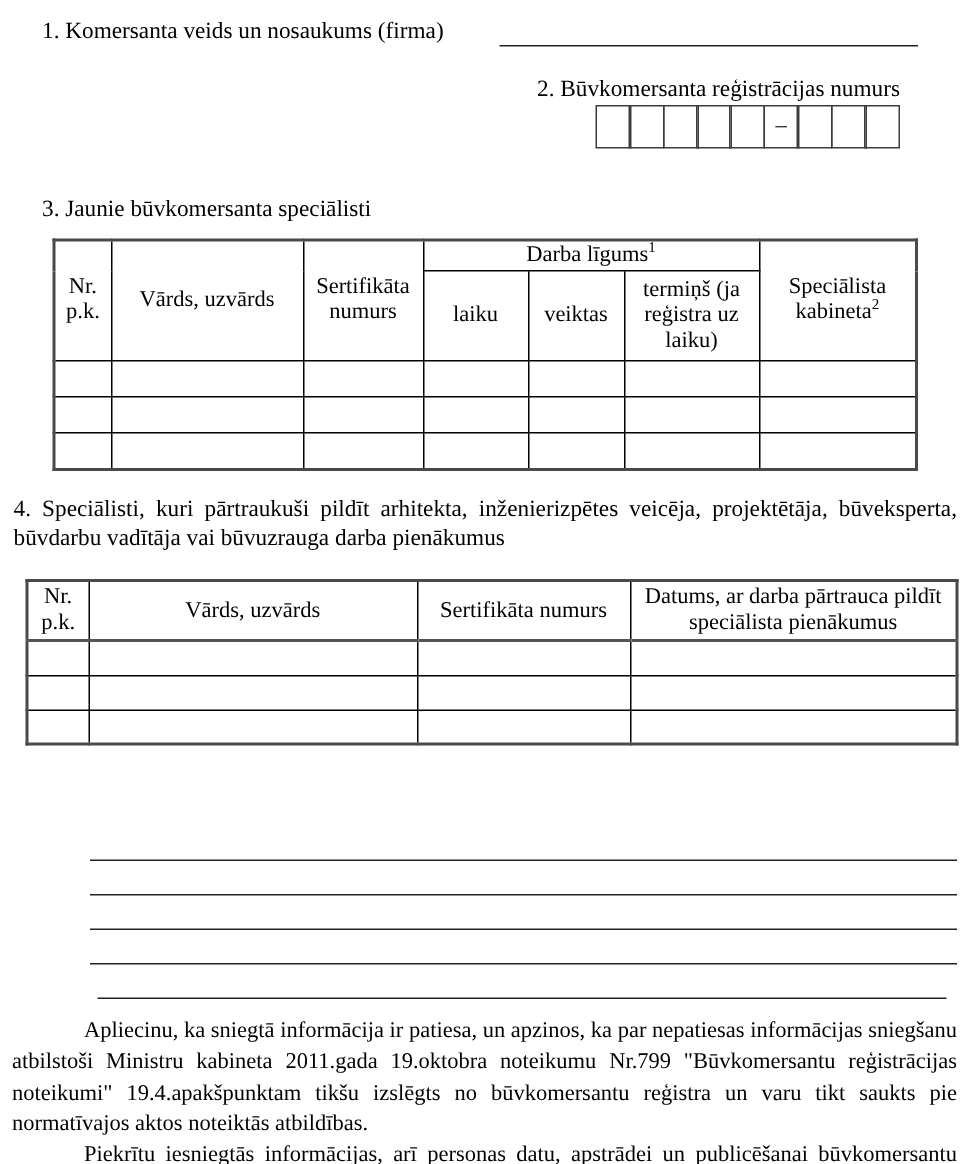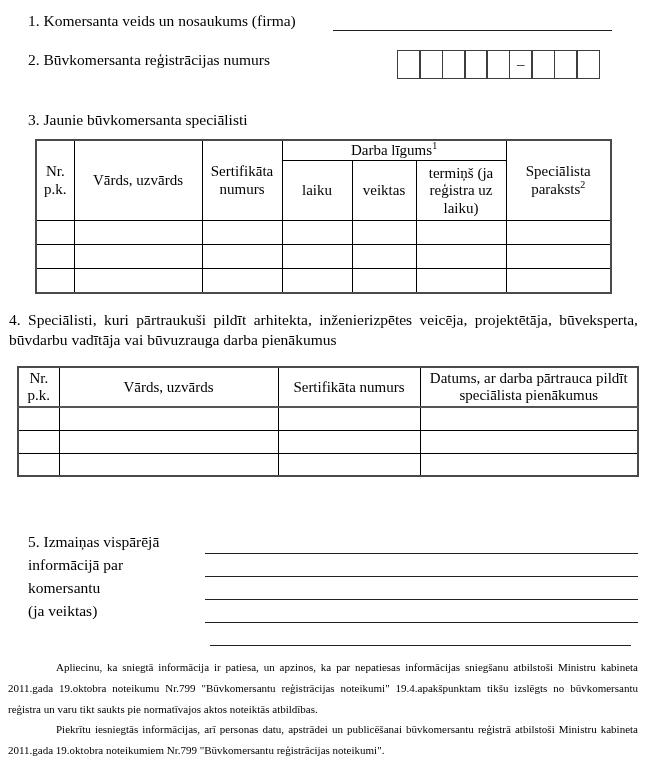--- a/index.html
+++ b/index.html
@@ -13,21 +13,21 @@
   .item-row { display: flex; align-items: flex-start; }
   .item-label { white-space: nowrap; }
 
   
   #item1 { margin: 10px 33px 0 28px; align-items: center; }
   .fill-line-single { flex: 1; margin-left: 37px; height: 21px;
     border-bottom: 1.6px solid #222; }
 
   
   #item2 { margin-top: 19px; margin-left: 28px; margin-right: 45px;
-    align-items: flex-start; }
+    align-items: flex-end; flex-direction: column; }
   .regboxes { margin-left: auto; display: flex; }
   .regbox { width: 24px; height: 29px; border: 1.6px solid #3d3d3d;
     margin-left: -1.6px; display: flex; align-items: center;
     justify-content: center; font-size: 15px; }
   .regbox:first-child { margin-left: 0; }
 
   
   #item3 { margin: 31px 0 0 28px; }
 
   
@@ -51,21 +51,21 @@
   
   #item5 { display: flex; margin: 53px 7px 0 28px; }
   .item5-label { width: 145px; line-height: 23px; }
   .item5-lines { flex: 1; margin-left: 32px; padding-top: 1px; }
   .rule-line { height: 23px; border-bottom: 1.6px solid #222; }
   .rule-line.last { margin-left: 5px; margin-right: 7px; }
 
   
   #declarations { margin: 11px 7px 0 8px; }
   #declarations p { text-align: justify; text-indent: 48px;
-    line-height: 20.6px; font-size: 11px; }
+    line-height: 20.6px; font-size: 15px; }
 </style>
 </head>
 <body>
 
 <div class="item-row" id="item1">
   <span class="item-label">1. Komersanta veids un nosaukums (firma)</span>
   <span class="fill-line-single"></span>
 </div>
 
 <div class="item-row" id="item2">
@@ -94,21 +94,21 @@
       <col style="width:64px">
       <col style="width:90px">
     <col style="width:105px">
   </colgroup>
   <thead>
     <tr class="group-row">
       <th rowspan="2">Nr. p.k.</th>
       <th rowspan="2">Vārds, uzvārds</th>
       <th rowspan="2">Sertifikāta numurs</th>
       <th colspan="3"><span>Darba līgums</span><sup>1</sup></th>
-      <th rowspan="2"><span>Speciālista paraksts</span><sup>2</sup></th>
+      <th rowspan="2"><span>Speciālista kabineta</span><sup>2</sup></th>
     </tr>
     <tr>
       <th>laiku</th>
       <th>veiktas</th>
       <th>termiņš (ja reģistra uz laiku)</th>
     </tr>
   </thead>
   <tbody>
     <tr>
       <td></td>
@@ -173,26 +173,20 @@
     <tr>
       <td></td>
         <td></td>
         <td></td>
         <td></td>
     </tr>
   </tbody>
 </table>
 
 <div id="item5">
-  <div class="item5-label">
-    <div>5. Izmaiņas vispārējā</div>
-    <div>informācijā par</div>
-    <div>komersantu</div>
-    <div>(ja veiktas)</div>
-  </div>
   <div class="item5-lines">
     <div class="rule-line"></div>
     <div class="rule-line"></div>
     <div class="rule-line"></div>
     <div class="rule-line"></div>
     <div class="rule-line last"></div>
   </div>
 </div>
 
 <div id="declarations">

